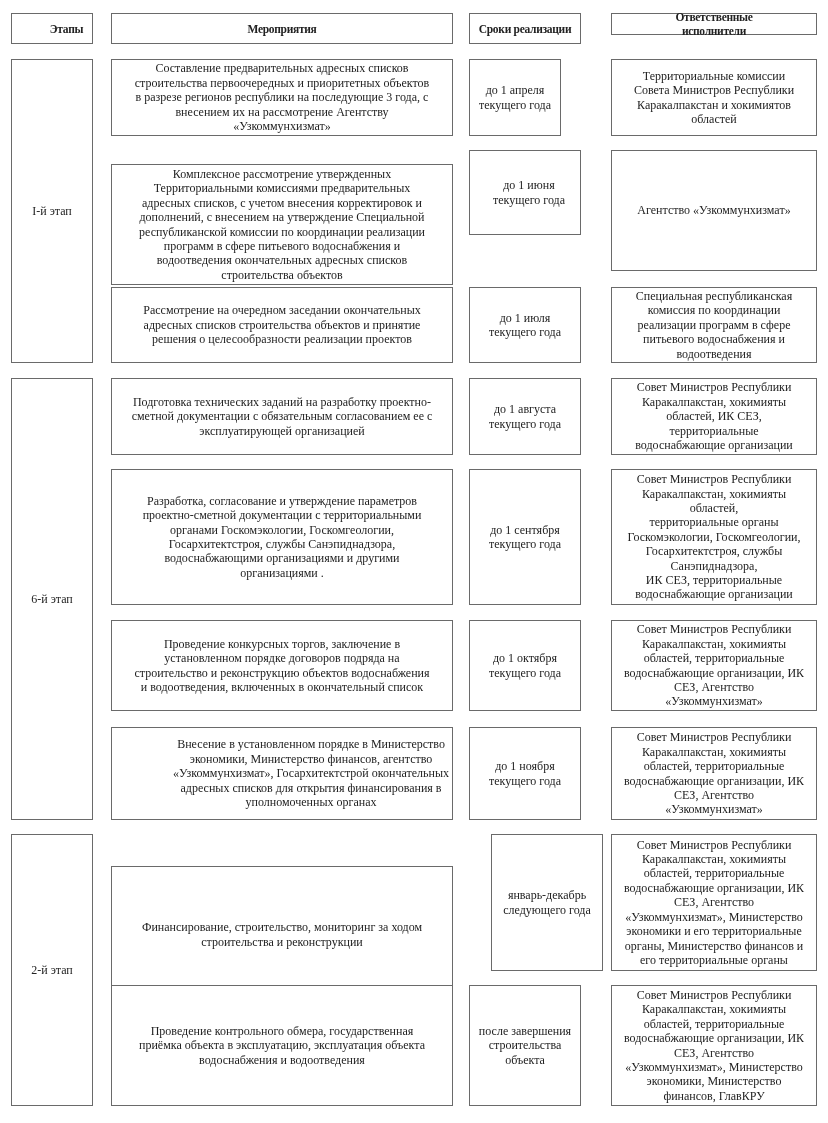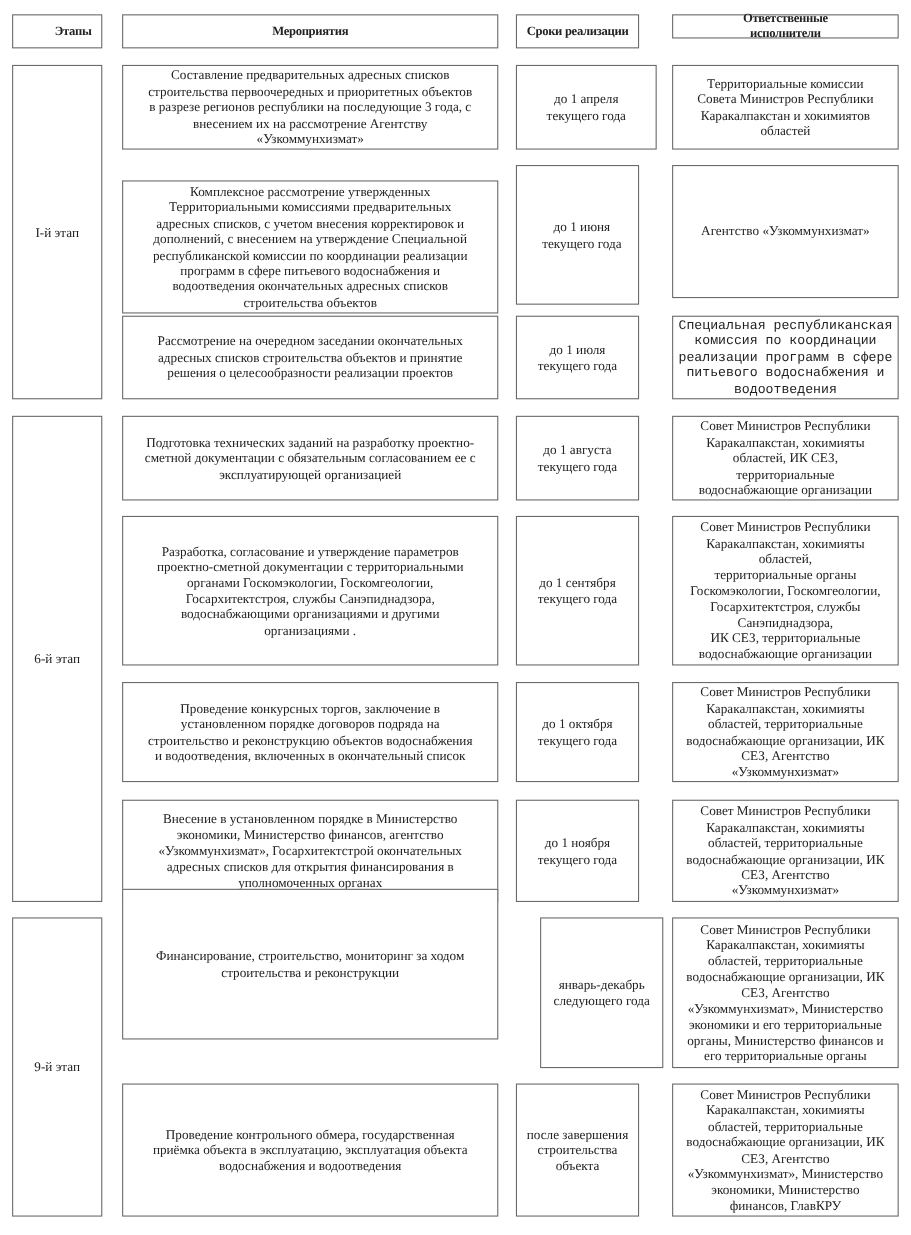--- a/index.html
+++ b/index.html
@@ -28,45 +28,45 @@
 
 <div class="box" style="left:11px;top:59px;width:82px;height:304px;">
     <span>I-й этап</span>
   </div>
 
 <div class="box txt" style="left:111px;top:59px;width:342px;height:77px;"><span>Составление предварительных адресных списков
 строительства первоочередных и приоритетных объектов
 в разрезе регионов республики на последующие 3 года, с
 внесением их на рассмотрение Агентству
 «Узкоммунхизмат»</span></div>
-<div class="box txt" style="left:469px;top:59px;width:128px;height:77px;"><span>до 1 апреля
+<div class="box txt" style="left:469px;top:59px;width:92px;height:77px;"><span>до 1 апреля
 текущего года</span></div>
 <div class="box txt" style="left:611px;top:59px;width:206px;height:77px;justify-content:center;"><span>Территориальные комиссии
 Совета Министров Республики
 Каракалпакстан и хокимиятов
 областей</span></div>
 
 <div class="box txt" style="left:111px;top:164px;width:342px;height:121px;"><span>Комплексное рассмотрение утвержденных
 Территориальными комиссиями предварительных
 адресных списков, с учетом внесения корректировок и
 дополнений, с внесением на утверждение Специальной
 республиканской комиссии по координации реализации
 программ в сфере питьевого водоснабжения и
 водоотведения окончательных адресных списков
 строительства объектов</span></div>
-<div class="box txt" style="left:469px;top:150px;width:112px;height:127px;padding-left:11px;"><span>до 1 июня
+<div class="box txt" style="left:469px;top:150px;width:112px;height:85px;padding-left:11px;"><span>до 1 июня
 текущего года</span></div>
 <div class="box txt" style="left:611px;top:150px;width:206px;height:121px;"><span>Агентство «Узкоммунхизмат»</span></div>
 
 <div class="box txt" style="left:111px;top:287px;width:342px;height:76px;"><span>Рассмотрение на очередном заседании окончательных
 адресных списков строительства объектов и принятие
 решения о целесообразности реализации проектов</span></div>
 <div class="box txt" style="left:469px;top:287px;width:112px;height:76px;"><span>до 1 июля
 текущего года</span></div>
-<div class="box txt" style="left:611px;top:287px;width:206px;height:76px;font-family:Liberation Mono, monospace;"><span>Специальная республиканская
+<div class="box txt" style="left:611px;top:287px;width:206px;height:76px;"><span>Специальная республиканская
 комиссия по координации
 реализации программ в сфере
 питьевого водоснабжения и
 водоотведения</span></div>
 
 <div class="box" style="left:11px;top:378px;width:82px;height:442px;">
     <span>6-й этап</span>
   </div>
 
 <div class="box txt" style="left:111px;top:378px;width:342px;height:77px;"><span>Подготовка технических заданий на разработку проектно-
@@ -104,39 +104,39 @@
 и водоотведения, включенных в окончательный список</span></div>
 <div class="box txt" style="left:469px;top:620px;width:112px;height:91px;"><span>до 1 октября
 текущего года</span></div>
 <div class="box txt" style="left:611px;top:620px;width:206px;height:91px;"><span>Совет Министров Республики
 Каракалпакстан, хокимияты
 областей, территориальные
 водоснабжающие организации, ИК
 СЕЗ, Агентство
 «Узкоммунхизмат»</span></div>
 
-<div class="box txt" style="left:111px;top:727px;width:342px;height:93px;"><span>Внесение в установленном порядке в Министерство
+<div class="box txt" style="left:111px;top:727px;width:342px;height:93px;justify-content:flex-end;"><span>Внесение в установленном порядке в Министерство
 экономики, Министерство финансов, агентство
 «Узкоммунхизмат», Госархитектстрой окончательных
 адресных списков для открытия финансирования в
 уполномоченных органах</span></div>
 <div class="box txt" style="left:469px;top:727px;width:112px;height:93px;"><span>до 1 ноября
 текущего года</span></div>
 <div class="box txt" style="left:611px;top:727px;width:206px;height:93px;"><span>Совет Министров Республики
 Каракалпакстан, хокимияты
 областей, территориальные
 водоснабжающие организации, ИК
 СЕЗ, Агентство
 «Узкоммунхизмат»</span></div>
 
 <div class="box" style="left:11px;top:834px;width:82px;height:272px;">
-    <span>9-й этап</span>
+    <span>2-й этап</span>
   </div>
 
-<div class="box txt" style="left:111px;top:808px;width:342px;height:137px;"><span>Финансирование, строительство, мониторинг за ходом
+<div class="box txt" style="left:111px;top:866px;width:342px;height:137px;"><span>Финансирование, строительство, мониторинг за ходом
 строительства и реконструкции</span></div>
 <div class="box txt" style="left:491px;top:834px;width:112px;height:137px;"><span>январь-декабрь
 следующего года</span></div>
 <div class="box txt" style="left:611px;top:834px;width:206px;height:137px;"><span>Совет Министров Республики
 Каракалпакстан, хокимияты
 областей, территориальные
 водоснабжающие организации, ИК
 СЕЗ, Агентство
 «Узкоммунхизмат», Министерство
 экономики и его территориальные

